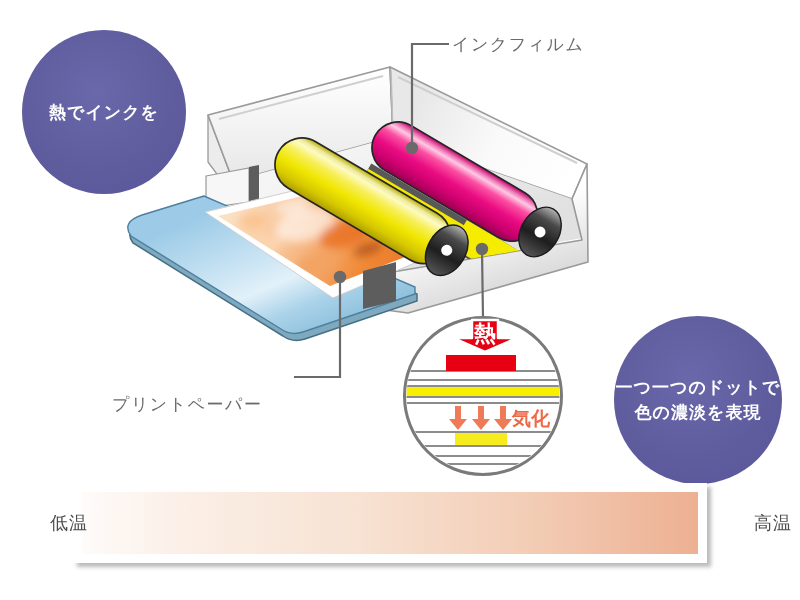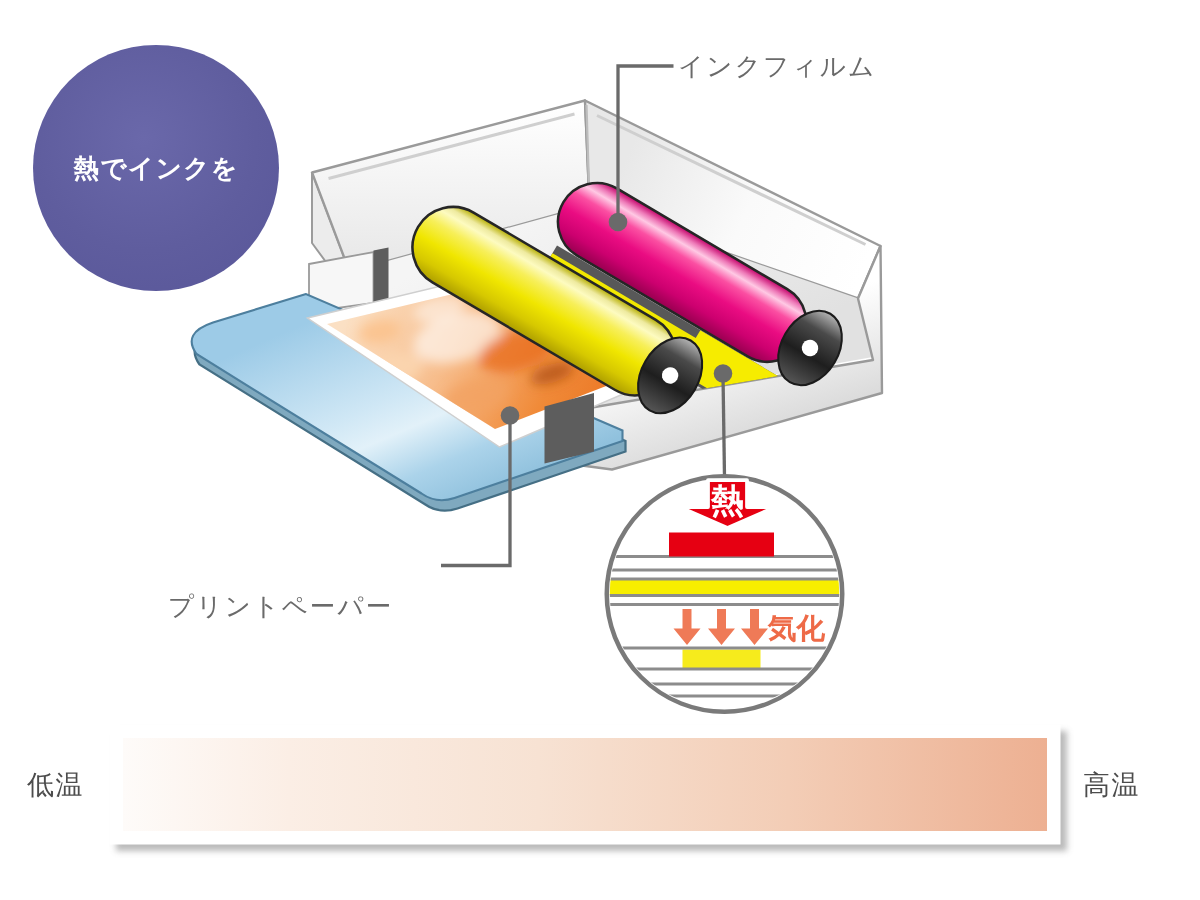--- a/index.html
+++ b/index.html
@@ -9,21 +9,21 @@
   svg text{font-family:"Liberation Sans","DejaVu Sans",sans-serif;}
   .callout{position:absolute;border-radius:50%;
            background:radial-gradient(circle at 45% 38%, #6a68aa 0%, #5f5d9e 55%, #585699 100%);
            color:#fff;display:flex;flex-direction:column;align-items:center;justify-content:center;
            text-align:center;font-weight:bold;font-size:17px;line-height:25px;letter-spacing:1px;}
   .callout-left{left:22px;top:30px;width:164px;height:164px;}
   .callout-right{left:614px;top:316px;width:168px;height:168px;}
   .lead-label{position:absolute;color:#6a6a6a;font-size:17px;letter-spacing:1.5px;white-space:nowrap;}
   .label-ink-film{left:452px;top:33px;}
   .label-print-paper{left:112px;top:365px;margin-top:28px;}
-  .temp-label{position:absolute;color:#4c4c4c;font-size:18px;letter-spacing:1px;white-space:nowrap;}
+  .temp-label{position:absolute;color:#4c4c4c;font-size:18px;letter-spacing:1px;white-space:nowrap;margin-left:32px;}
   .temp-low{left:18px;top:511px;}
   .temp-high{left:722px;top:511px;text-align:center;}
   .temp-bar{position:absolute;left:73px;top:483px;width:634px;height:80px;background:#ffffff;
             box-shadow:4px 4px 4px rgba(105,105,105,0.45);}
   .temp-bar-inner{position:absolute;left:9px;top:9px;right:9px;bottom:9px;
             background:linear-gradient(90deg,#fefbf9 0%,#fbeee5 18%,#f7e2d3 45%,#f3cdb6 72%,#edb092 100%);}
 </style>
 </head>
 <body>
 
@@ -187,20 +187,24 @@
       <text x="512" y="425" font-size="19" font-weight="bold" fill="#ee6a47">気化</text>
     </g>
     <path d="M472,320 H498 V338 H517 L485,352 L453,338 H472 Z" fill="#e60012" stroke="#ffffff" stroke-width="2.5" stroke-linejoin="round"></path>
     <text x="485" y="341" font-size="22" font-weight="bold" fill="#ffffff" text-anchor="middle">熱</text>
   </g>
 </svg>
 
 <div class="callout callout-left">
   <span>熱でインクを</span>
 </div>
+<div class="callout callout-right">
+  <span>一つ一つのドットで</span>
+  <span>色の濃淡を表現</span>
+</div>
 
 <div class="lead-label label-ink-film">インクフィルム</div>
 <div class="lead-label label-print-paper">プリントペーパー</div>
 
 <div class="temp-bar">
   <div class="temp-bar-inner"></div>
 </div>
 <div class="temp-label temp-low">低温</div>
 <div class="temp-label temp-high">高温</div>
 

